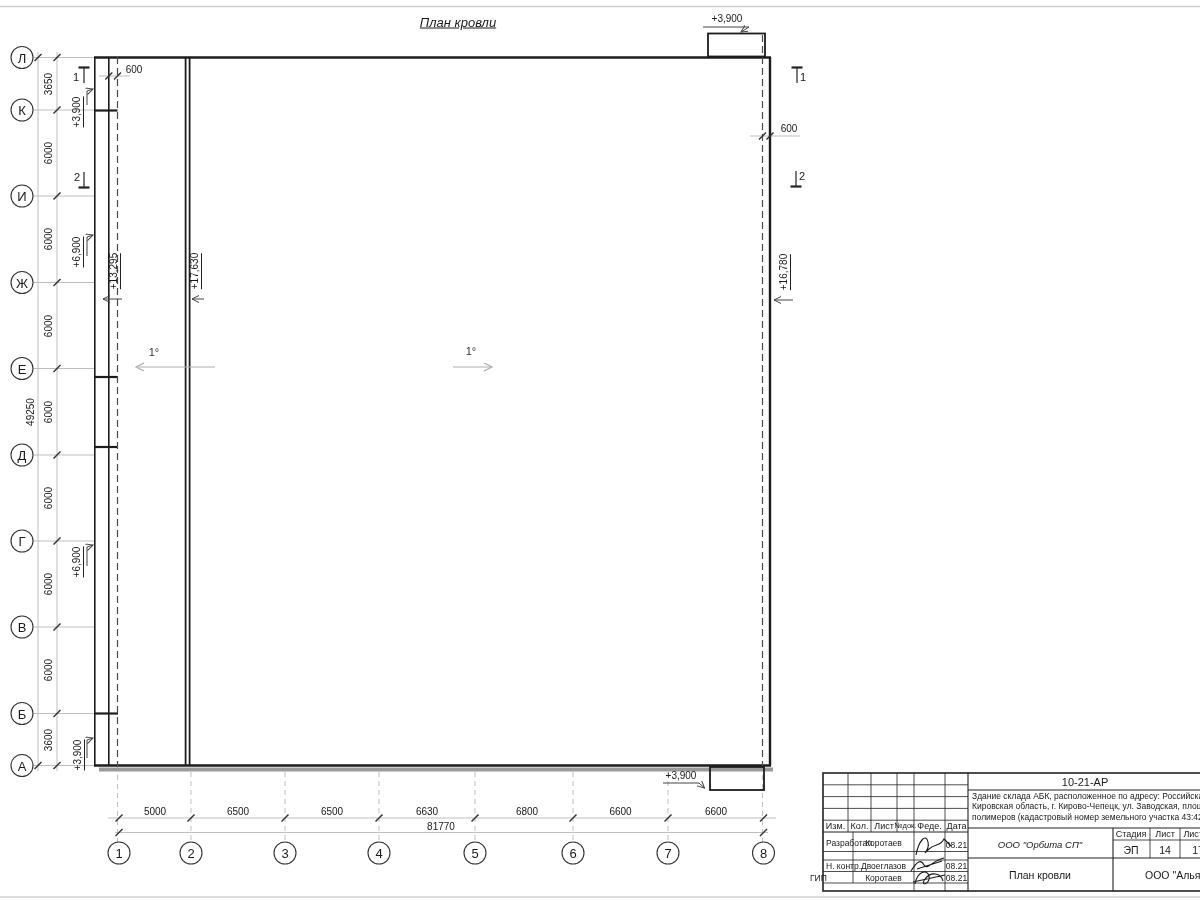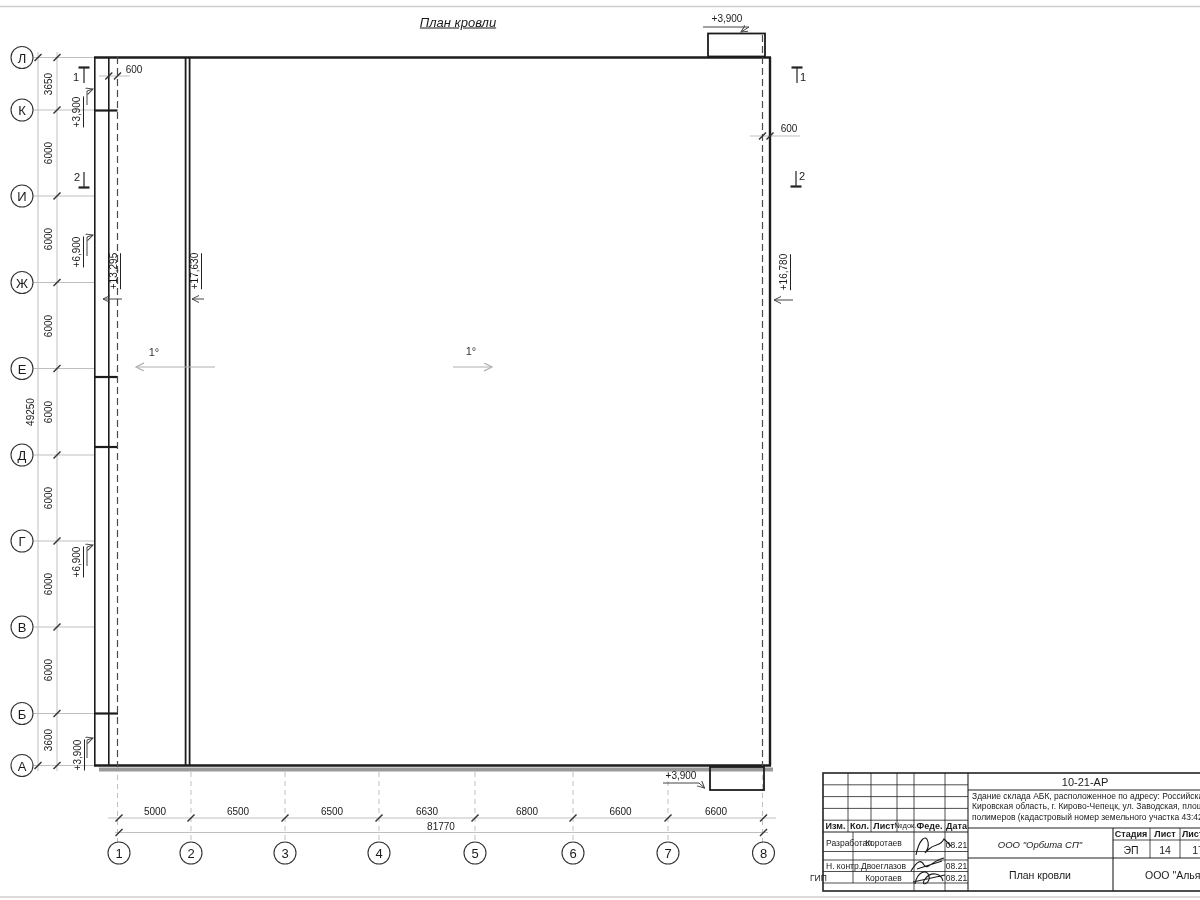--- a/index.html
+++ b/index.html
@@ -7,21 +7,21 @@
          font-family:"Liberation Sans",sans-serif;color:#1a1a1a;}
   svg.layer{position:absolute;left:0;top:0;}
   .t{position:absolute;white-space:nowrap;color:#1a1a1a;font-size:10px;line-height:1;}
   .cc{transform:translate(-50%,-50%);}
   .rot{transform:translate(-50%,-50%) rotate(-90deg);}
   .ul{border-bottom:1px solid #222;padding-bottom:1px;}
   .bub{font-size:13px;}
   .ttl{font-size:13px;font-style:italic;text-decoration:underline;}
   .deg{font-size:11px;color:#333;}
   .sec{font-size:11px;}
-  .tb{font-size:9px;font-weight:bold;}
+  .tb{font-size:9px;}
   .tbs{font-size:7.5px;}
   .tbr{font-size:8.5px;}
   .tbi{font-size:9.5px;font-style:italic;}
   .tbb{font-size:11px;}
   .tbv{font-size:10.5px;}
   .adr{font-size:8.5px;}
 </style>
 </head>
 <body>
 

